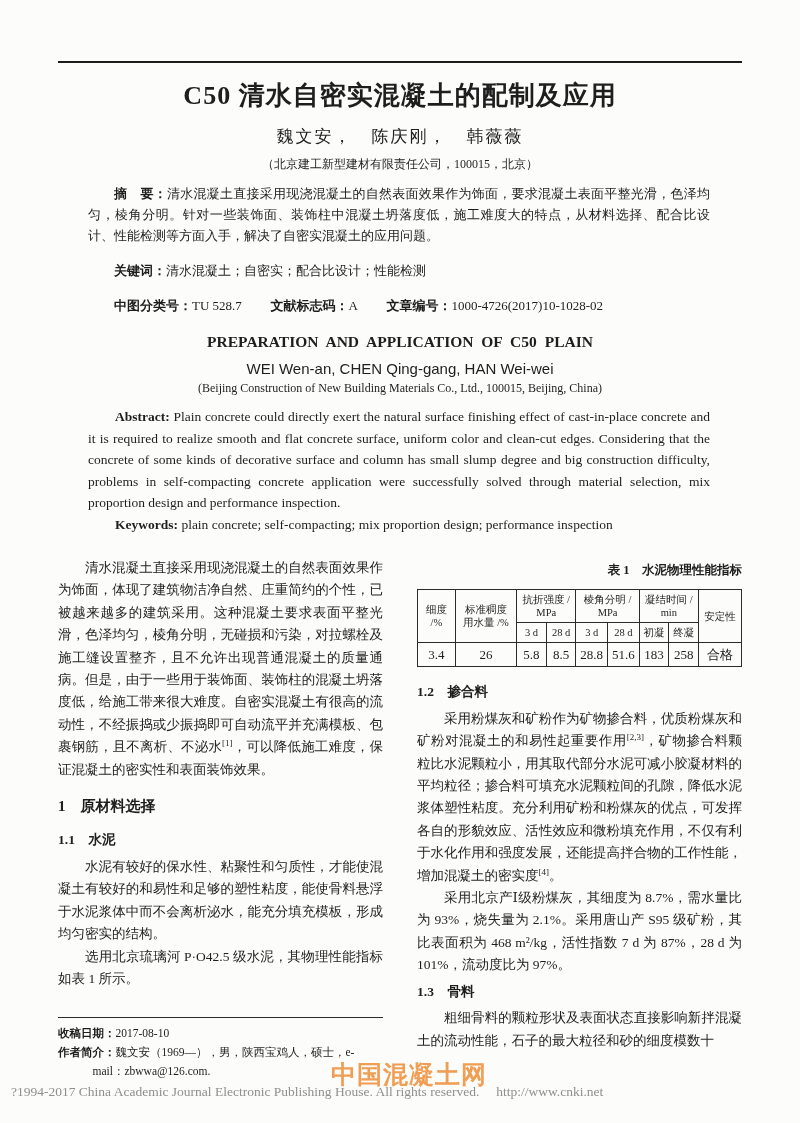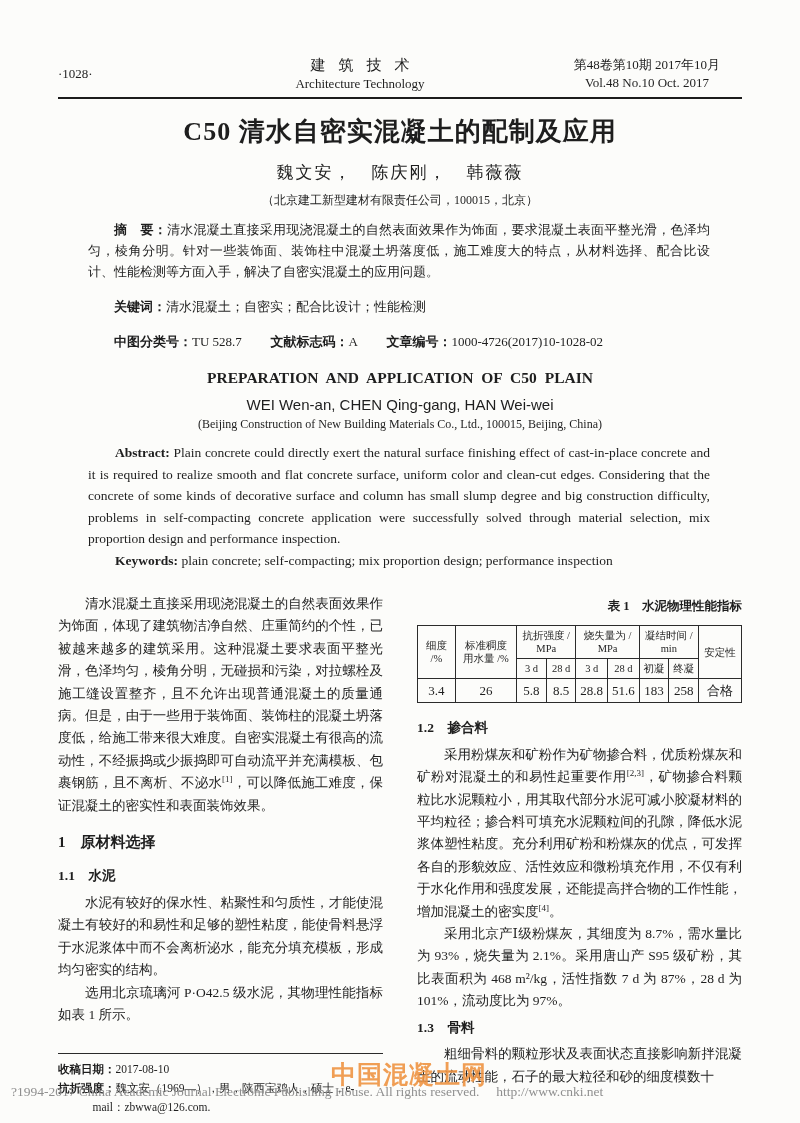--- a/index.html
+++ b/index.html
@@ -67,31 +67,20 @@
   
   .watermark { position:absolute; left:331px; top:1058px; font-size:25px; font-weight:bold;
     letter-spacing:1px; opacity:.9; z-index:1; }
   .copyright { position:absolute; left:11px; top:1083px; font-size:13.5px; color:#8f8f8f; z-index:2; }
 </style>
 </head>
 <body>
 
 <div class="page">
 
-  <div class="jheader">
-    <div class="pageno">·1028·</div>
-    <div class="jname">
-      <div class="cn">建筑技术</div>
-      <div class="en">Architecture Technology</div>
-    </div>
-    <div class="issue">
-      <div>第48卷第10期  2017年10月</div>
-      <div>Vol.48  No.10    Oct. 2017</div>
-    </div>
-  </div>
   <div class="head-rule"></div>
 
   <div class="title-cn">C50 清水自密实混凝土的配制及应用</div>
   <div class="authors-cn">魏文安，　陈庆刚，　韩薇薇</div>
   <div class="affil-cn">（北京建工新型建材有限责任公司，100015，北京）</div>
 
   <div class="meta-block">
     <p><span class="lbl">摘　要：</span><span>清水混凝土直接采用现浇混凝土的自然表面效果作为饰面，要求混凝土表面平整光滑，色泽均匀，棱角分明。针对一些装饰面、装饰柱中混凝土坍落度低，施工难度大的特点，从材料选择、配合比设计、性能检测等方面入手，解决了自密实混凝土的应用问题。</span></p>
     <p class="meta-line"><span class="lbl">关键词：</span><span>清水混凝土；自密实；配合比设计；性能检测</span></p>
     <p class="meta-line">
@@ -114,35 +103,35 @@
 
     <div class="col col-left">
       <p class="body"><span>清水混凝土直接采用现浇混凝土的自然表面效果作为饰面，体现了建筑物洁净自然、庄重简约的个性，已被越来越多的建筑采用。这种混凝土要求表面平整光滑，色泽均匀，棱角分明，无碰损和污染，对拉螺栓及施工缝设置整齐，且不允许出现普通混凝土的质量通病。但是，由于一些用于装饰面、装饰柱的混凝土坍落度低，给施工带来很大难度。自密实混凝土有很高的流动性，不经振捣或少振捣即可自动流平并充满模板、包裹钢筋，且不离析、不泌水</span><sup class="ref">[1]</sup><span>，可以降低施工难度，保证混凝土的密实性和表面装饰效果。</span></p>
       <h2 class="sec">1　原材料选择</h2>
       <h3 class="sec">1.1　水泥</h3>
       <p class="body">水泥有较好的保水性、粘聚性和匀质性，才能使混凝土有较好的和易性和足够的塑性粘度，能使骨料悬浮于水泥浆体中而不会离析泌水，能充分填充模板，形成均匀密实的结构。</p>
       <p class="body">选用北京琉璃河 P·O42.5 级水泥，其物理性能指标如表 1 所示。</p>
       <div class="footnote">
         <div class="divider"></div>
         <p><span class="lbl">收稿日期：</span><span>2017-08-10</span></p>
-        <p class="hang"><span class="lbl">抗折强度：</span><span>魏文安（1969—），男，陕西宝鸡人，硕士，e-mail：zbwwa@126.com.</span></p>
+        <p class="hang"><span class="lbl">作者简介：</span><span>魏文安（1969—），男，陕西宝鸡人，硕士，e-mail：zbwwa@126.com.</span></p>
       </div>
     </div>
 
     <div class="col">
       <div class="tbl-title">表 1　水泥物理性能指标</div>
       <table class="cement">
         <tbody>
             <tr>
           <th rowspan="2" style="width:37px" class="pre">细度 /%</th>
           <th rowspan="2" style="width:60px" class="pre">标准稠度
 用水量 /%</th>
           <th colspan="2" style="width:58px" class="pre">抗折强度 /
 MPa</th>
-          <th colspan="2" style="width:62px" class="pre">烧失量为 /
+          <th colspan="2" style="width:62px" class="pre">棱角分明 /
 MPa</th>
           <th colspan="2" style="width:58px" class="pre">凝结时间 /
 min</th>
           <th rowspan="2" style="width:42px">安定性</th>
         </tr>
         <tr>
           <th>3 d</th>
           <th>28 d</th>
           <th>3 d</th>
           <th>28 d</th>

